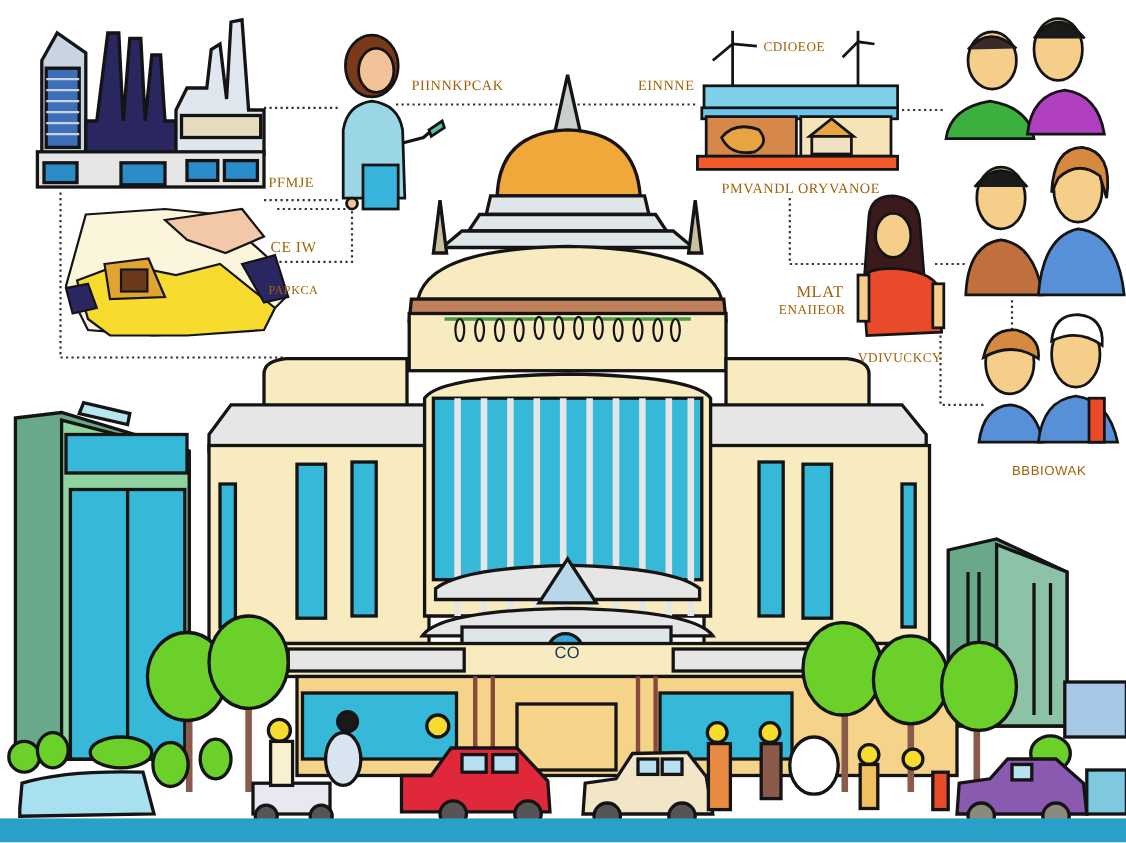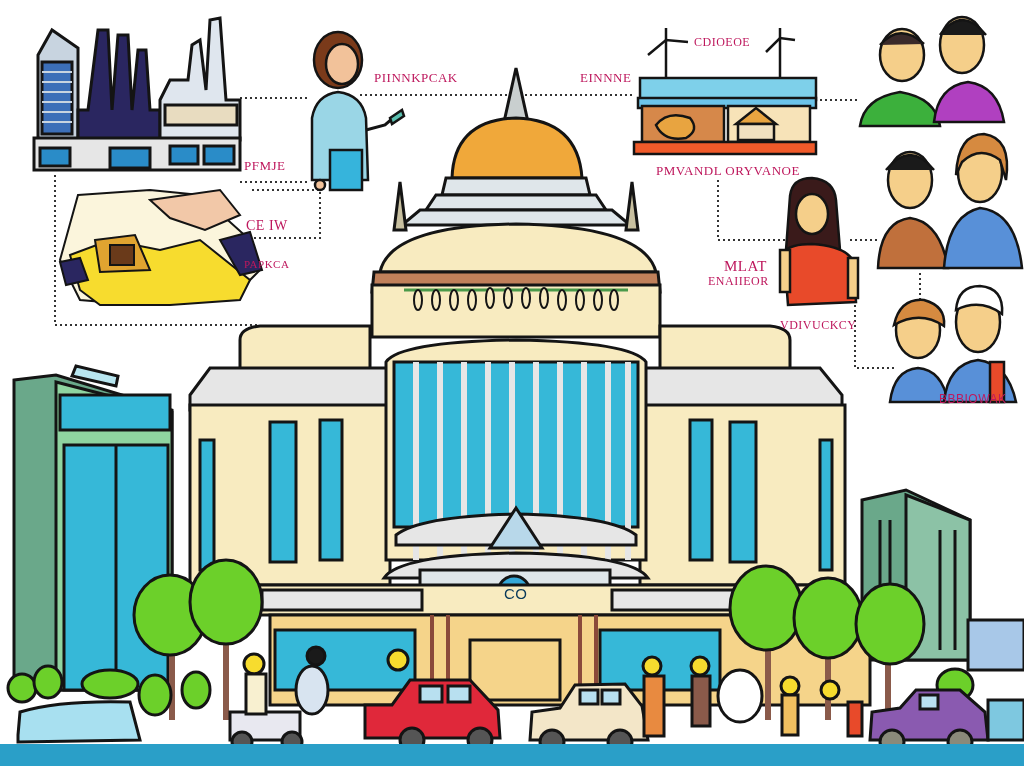--- a/index.html
+++ b/index.html
@@ -1,17 +1,17 @@
 <!DOCTYPE html>
 <html><head>
 <meta charset="utf-8">
 <style>
   html,body{margin:0;padding:0;}
   body{width:1024px;height:766px;overflow:hidden;background:#ffffff;position:relative;font-family:"Liberation Serif","DejaVu Serif",serif;}
-  .lbl{position:absolute;font-size:12px;letter-spacing:0.5px;color:#be185d;white-space:nowrap;text-transform:uppercase;}
+  .lbl{position:absolute;font-size:12px;letter-spacing:0.5px;color:#a16207;white-space:nowrap;text-transform:uppercase;}
   svg{position:absolute;left:0;top:0;}
 </style>
 </head>
 <body>
 
 <svg width="1024" height="766" viewBox="0 0 1024 766">
 
   <g stroke="#333" stroke-width="2" stroke-dasharray="2,3" fill="none">
     <line x1="240" y1="98" x2="310" y2="98"></line>
     <line x1="360" y1="95" x2="632" y2="95"></line>
@@ -290,14 +290,14 @@
 <div class="lbl" style="left:244px;top:158px;font-size:13px;">PFMJE</div>
 <div class="lbl" style="left:244px;top:210px;font-size:11px;margin-top:48px;">PAPKCA</div>
 <div class="lbl" style="left:246px;top:218px;font-size:14px;">CE IW</div>
 <div class="lbl" style="left:374px;top:70px;font-size:13px;text-align:right;">PIINNKPCAK</div>
 <div class="lbl" style="left:580px;top:70px;font-size:13px;">EINNNE</div>
 <div class="lbl" style="left:694px;top:35px;font-size:12px;">CDIOEOE</div>
 <div class="lbl" style="left:656px;top:163px;font-size:13px;text-align:center;">PMVANDL ORYVANOE</div>
 <div class="lbl" style="left:724px;top:258px;font-size:15px;">MLAT</div>
 <div class="lbl" style="left:708px;top:274px;font-size:12px;">ENAIIEOR</div>
 <div class="lbl" style="left:780px;top:318px;font-size:12px;">VDIVUCKCY</div>
-<div class="lbl" style="left:920px;top:392px;font-size:12px;font-family:'Liberation Sans',sans-serif;margin-left:19px;">BBBIOWAK</div>
+<div class="lbl" style="left:920px;top:421px;font-size:12px;font-family:'Liberation Sans',sans-serif;">BBBIOWAK</div>
 <div class="lbl" style="left:504px;top:585px;font-size:15px;color:#0a3a5a;font-family:'Liberation Sans',sans-serif;">CO</div>
 
 </body></html>

